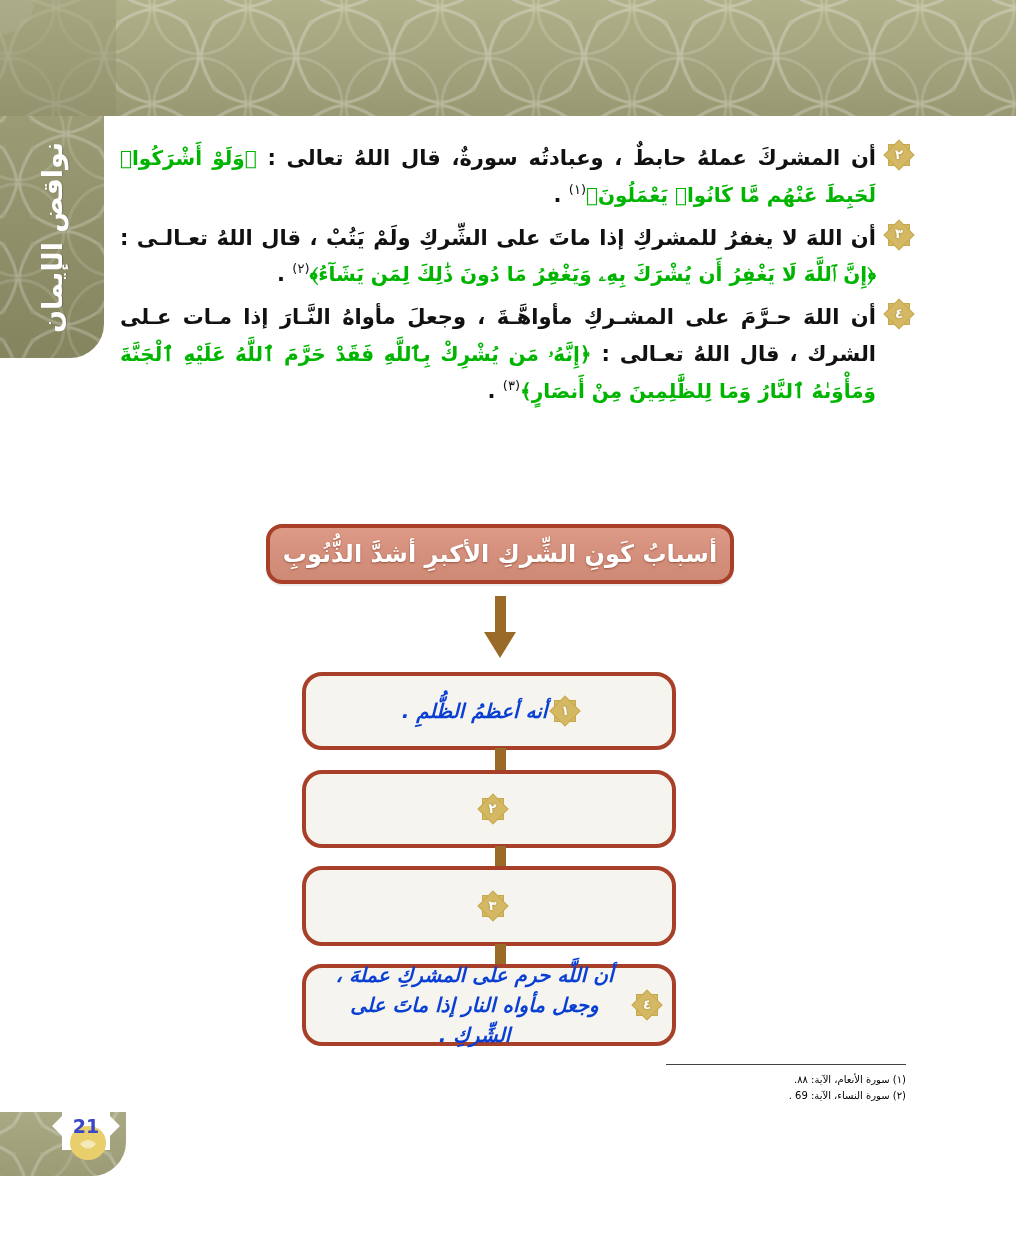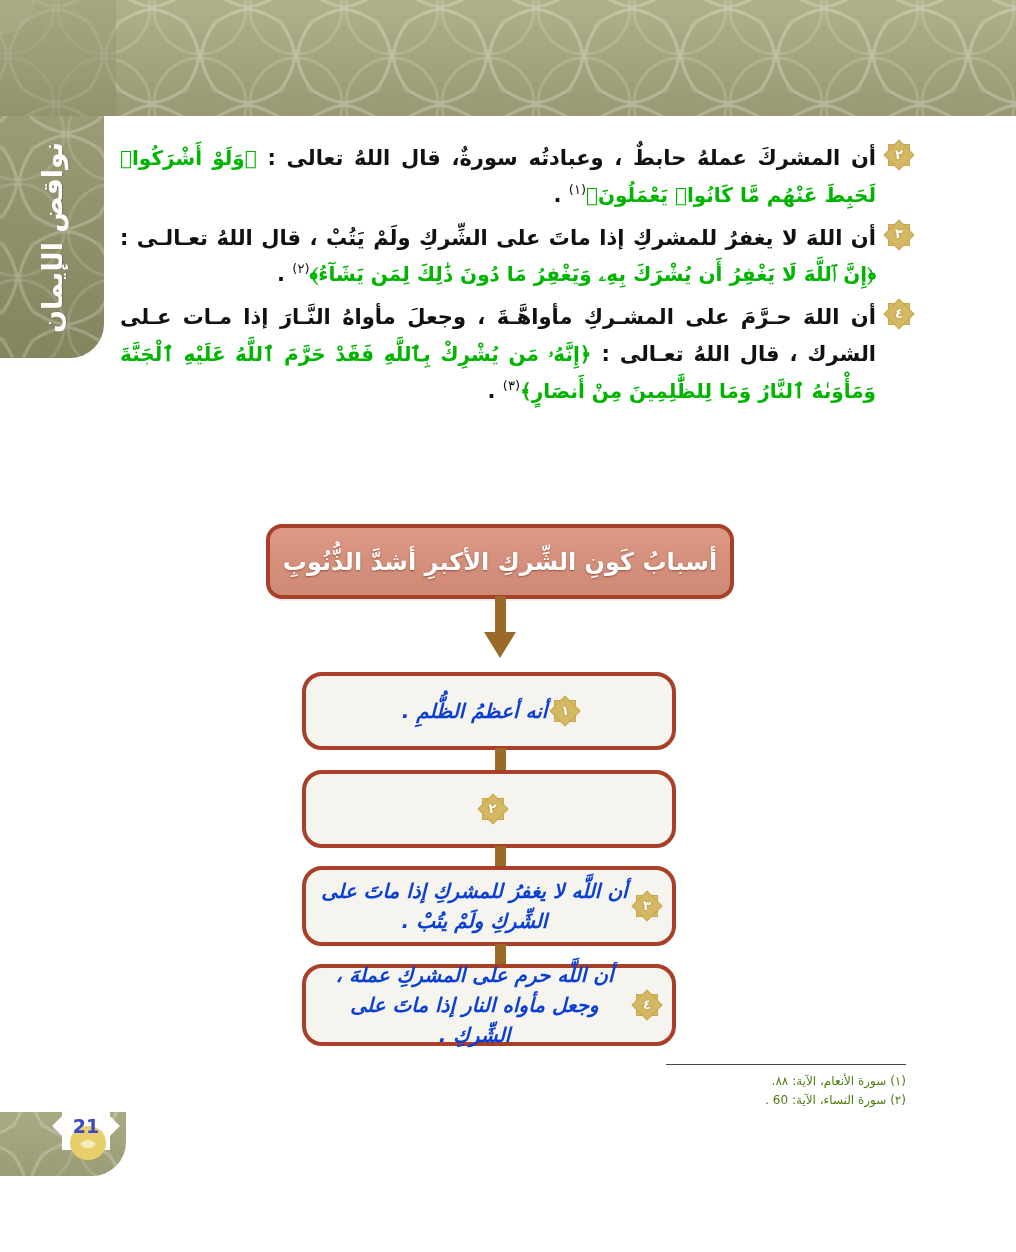--- a/index.html
+++ b/index.html
@@ -104,21 +104,21 @@
   }
 
   
   #flow{
     position:absolute;left:0;top:0;width:1016px;height:1252px;
     pointer-events:none;
   }
   .node{pointer-events:auto;}
 
   #title-box{
-    position:absolute;left:266px;top:524px;width:468px;height:75px;
+    position:absolute;left:266px;top:524px;width:468px;height:60px;
     background:linear-gradient(180deg,#dd9a86 0%,#d4907c 50%,#cf8a76 100%);
     border:4px solid #a83f28;
     border-radius:16px;
     box-sizing:border-box;
     display:flex;align-items:center;justify-content:center;
     color:#ffffff;font-weight:bold;font-size:24px;
     text-shadow:0 1px 2px rgba(110,40,20,.55);
     box-shadow:0 2px 0 rgba(0,0,0,.07);
   }
 
@@ -155,21 +155,21 @@
 
   
   #footnotes{
     position:absolute;right:110px;top:1064px;width:240px;
     text-align:right;
   }
   #fn-rule{
     width:240px;height:1px;background:#444;margin-bottom:7px;
   }
   #footnotes .fnline{
-    font-size:12px;color:#4d7c0f;line-height:1.55;
+    font-size:10px;color:#000000;line-height:1.55;
   }
 
   
   #page-block{
     position:absolute;left:0;top:1112px;width:126px;height:64px;
     background:linear-gradient(180deg,#a9a984,#9b9b76);
     border-bottom-right-radius:34px;
     overflow:hidden;
   }
   #page-block .pattern{position:absolute;inset:-20px;opacity:.45;}
@@ -279,40 +279,39 @@
   </div>
 
   <div class="connector" style="left:495px;top:846px;height:22px;"></div>
 
   <div class="box node" style="top:866px;height:80px;">
     <span class="badge">
         <i></i>
         <i></i>
         <b>٣</b>
       </span>
-    <span class="btxt">أن اللَّه لا يغفرُ للمشركِ إذا ماتَ على الشِّركِ ولَمْ يتُبْ .</span>
   </div>
 
   <div class="connector" style="left:495px;top:944px;height:22px;"></div>
 
   <div class="box node" style="top:964px;height:82px;">
     <span class="badge">
         <i></i>
         <i></i>
         <b>٤</b>
       </span>
     <span class="btxt">أن اللَّه حرم على المشركِ عملهَ ، وجعل مأواه النار إذا ماتَ على الشِّركِ .</span>
   </div>
 
 </div>
 
 <div id="footnotes">
   <div id="fn-rule"></div>
   <div class="fnline">(١) سورة الأنعام، الآية: ٨٨.</div>
-  <div class="fnline">(٢) سورة النساء، الآية: 60 .</div>
+  <div class="fnline">(٢) سورة النساء، الآية: 69 .</div>
 </div>
 
 <div id="page-block">
   <svg class="pattern" width="166" height="104" viewBox="0 0 166 104" preserveAspectRatio="none">
     <rect width="166" height="104" fill="url(#pat1)"></rect>
   </svg>
 </div>
 <div id="page-badge">
   <svg class="leaf" viewBox="0 0 40 38">
     <path d="M20 2 C32 2 38 10 38 19 C38 29 30 36 20 36 C10 36 2 29 2 19 C2 10 8 2 20 2 Z" fill="#e9cf6c"></path>

